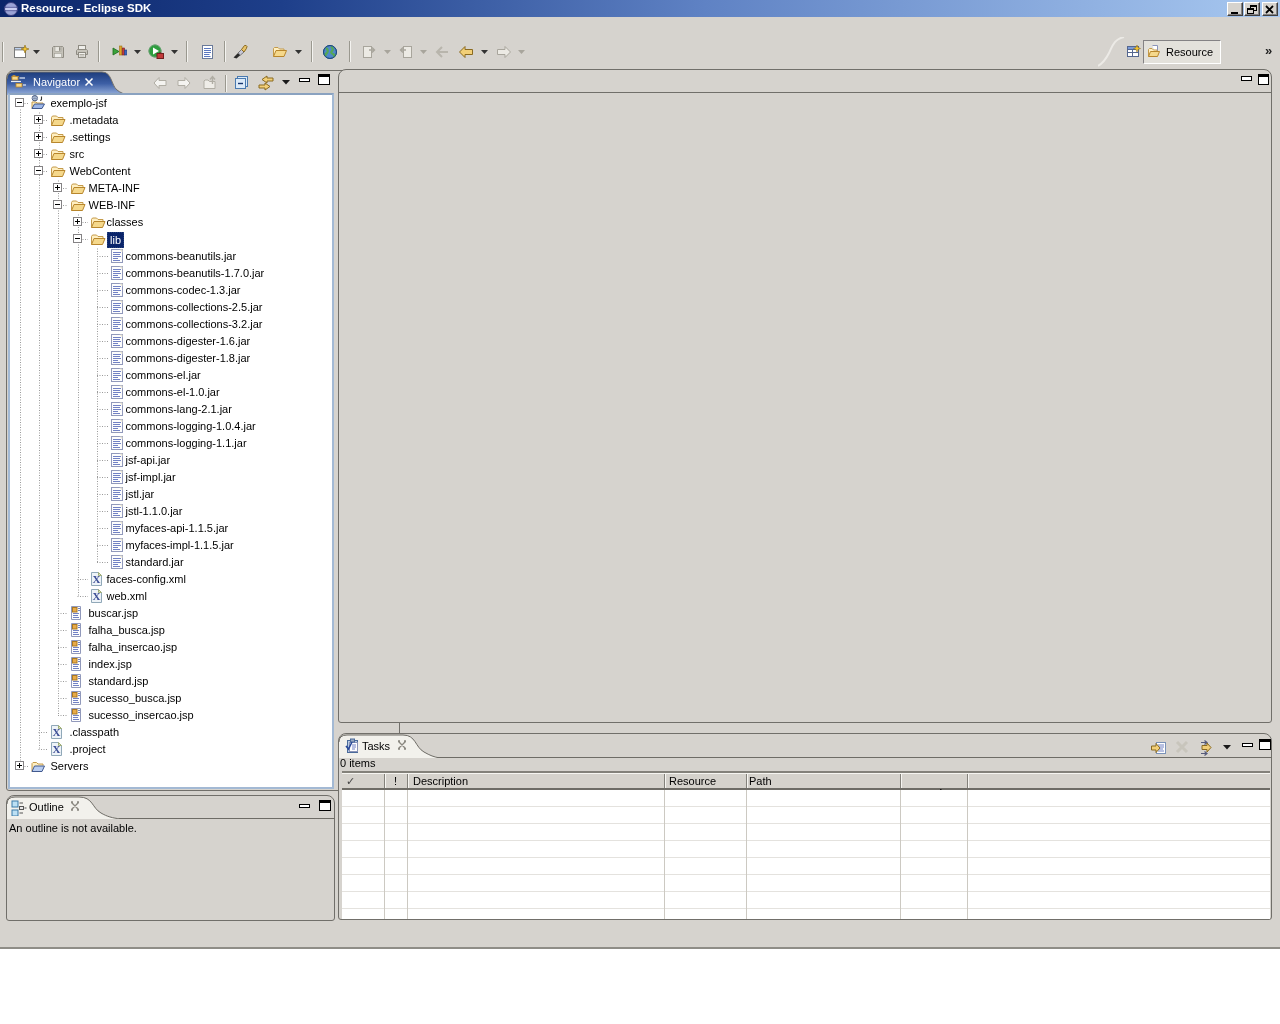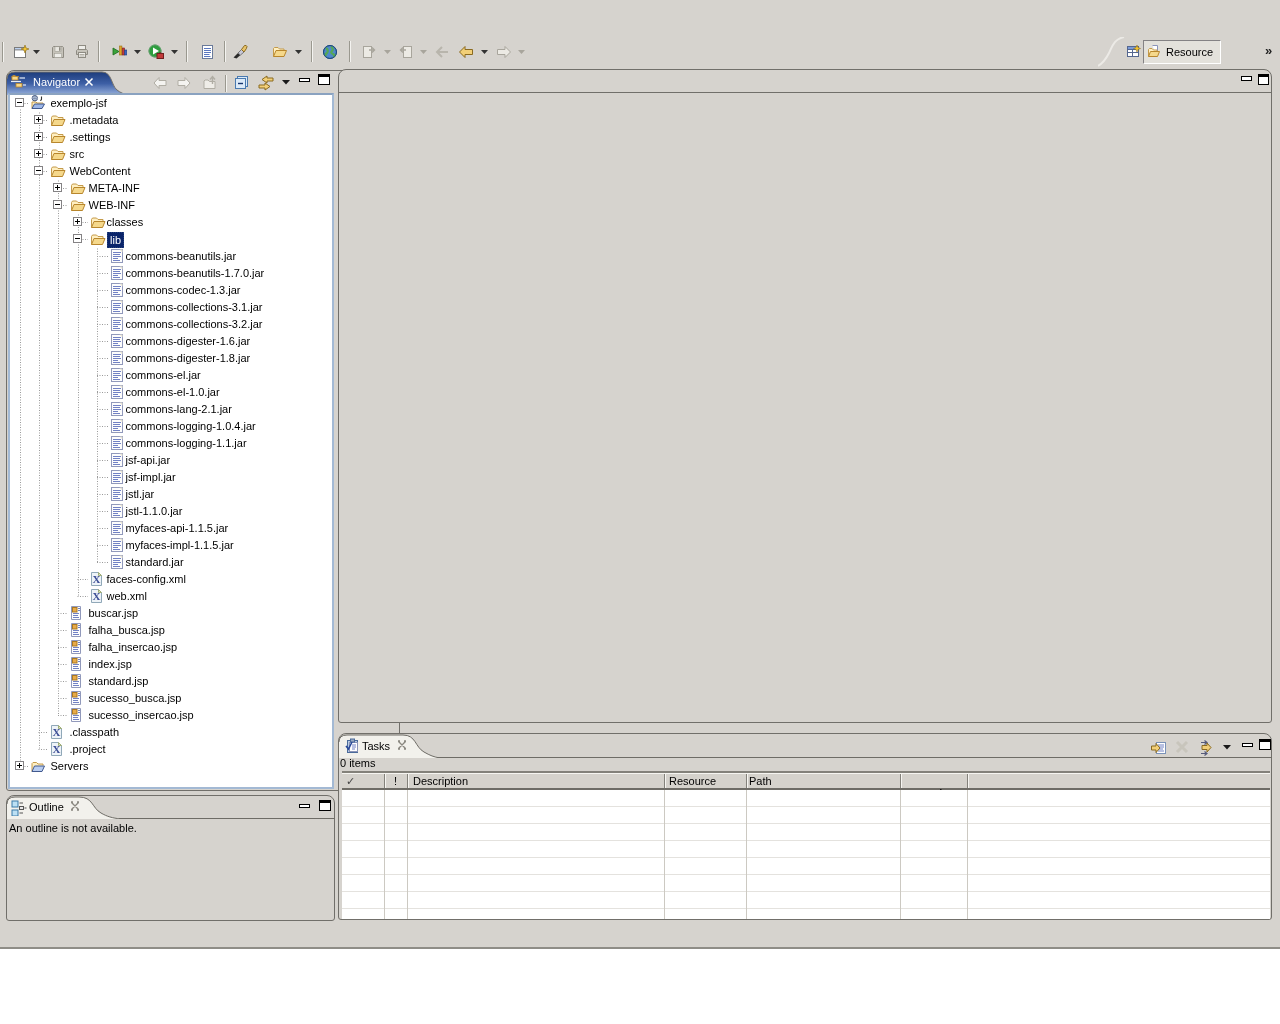--- a/index.html
+++ b/index.html
@@ -3,20 +3,43 @@
 *{margin:0;padding:0;box-sizing:border-box}
 html,body{width:1280px;height:1024px;background:#fff;overflow:hidden;font-family:"Liberation Sans",sans-serif;-webkit-font-smoothing:antialiased}
 .abs{position:absolute}
 svg{display:block}
 #win{position:absolute;left:0;top:0;width:1280px;height:949px;background:#d6d3ce;border-bottom:2px solid #8f8d87}
 .panel{position:absolute;background:#d6d3ce;border:1px solid #716f6a;border-radius:8px 8px 3px 3px}
 .t11{font-size:11px;color:#000}
 .tabsvg{position:absolute;left:0;top:0}
 </style></head><body>
 <div id="win">
+<div class="abs" style="left:0;top:0;width:1280px;height:17px;background:linear-gradient(90deg,#0b2569 0%,#1e3f8a 22%,#5f82c4 55%,#a8c8f0 100%)">
+<div class="abs" style="left:4px;top:2px">
+        <svg width="14" height="14" viewBox="0 0 14 14">
+          <circle cx="7" cy="7" r="6.5" fill="#9aa3d6"></circle>
+          <ellipse cx="7" cy="7" rx="6.5" ry="2.2" fill="#c8cdf0"></ellipse>
+          <path d="M.5,5.3 H13.5 M.5,8.7 H13.5" stroke="#5a5f9e" stroke-width="1"></path>
+          <circle cx="7" cy="7" r="6.5" fill="none" stroke="#3a3f7e"></circle>
+        </svg>
+      </div>
+<div class="abs" style="left:21px;top:2px;font-size:11.5px;font-weight:bold;color:#fff">Resource - Eclipse SDK</div>
+<div class="abs" style="left:1227px;top:2px;width:16px;height:14px;background:#d6d3ce;border:1px solid;border-color:#fff #404040 #404040 #fff;box-shadow:inset -1px -1px 0 #848284">
+        <div class="abs" style="left:3px;top:9px;width:7px;height:2px;background:#000"></div>
+      </div>
+<div class="abs" style="left:1244px;top:2px;width:16px;height:14px;background:#d6d3ce;border:1px solid;border-color:#fff #404040 #404040 #fff;box-shadow:inset -1px -1px 0 #848284">
+        <div class="abs" style="left:5px;top:2px;width:7px;height:6px;border:1px solid #000;border-top-width:2px"></div>
+        <div class="abs" style="left:2px;top:5px;width:7px;height:6px;border:1px solid #000;border-top-width:2px;background:#d6d3ce"></div>
+      </div>
+<div class="abs" style="left:1262px;top:2px;width:16px;height:14px;background:#d6d3ce;border:1px solid;border-color:#fff #404040 #404040 #fff;box-shadow:inset -1px -1px 0 #848284">
+        <svg width="13" height="13" viewBox="0 0 13 13">
+          <path d="M3,3 L10,10 M10,3 L3,10" stroke="#000" stroke-width="1.8"></path>
+        </svg>
+      </div>
+</div>
 <div class="abs" style="left:0;top:37px;width:1280px;height:30px">
 <div class="abs" style="left:2px;top:5px;width:2px;height:20px;background:#f4f3f0;border-left:1px solid #9a988f"></div>
 <div class="abs" style="left:13px;top:7px">
         <svg width="16" height="16" viewBox="0 0 16 16">
           <rect x="1.5" y="3.5" width="11" height="10" fill="#fff" stroke="#7a7a7a"></rect>
           <rect x="1.5" y="3.5" width="11" height="2.4" fill="#bcd0ee" stroke="#7a7a7a"></rect>
           <path d="M12,1 L13,4 L16,5 L13,6 L12,9 L11,6 L8,5 L11,4 Z" fill="#f4c430" stroke="#8a6a10" stroke-width="0.6"></path>
         </svg>
       </div>
 <div class="abs" style="left:33px;top:13px">
@@ -473,21 +496,21 @@
               <path d="M9.5,1.5 L12.5,1.5 L12.5,4.5" fill="#e8e4d4" stroke="#9199bb" stroke-width="0"></path>
               <g stroke="#7181c4" stroke-width="1">
                 <line x1="3" y1="4.5" x2="11" y2="4.5"></line>
                 <line x1="3" y1="6.5" x2="10" y2="6.5"></line>
                 <line x1="3" y1="8.5" x2="11" y2="8.5"></line>
                 <line x1="3" y1="10.5" x2="8" y2="10.5"></line>
                 <line x1="3" y1="12.5" x2="10" y2="12.5"></line>
               </g>
             </svg>
           </div>
-<div class="abs t11" style="left:115.5px;top:204px;height:17px;line-height:17px">commons-collections-3.1.jar</div>
+<div class="abs t11" style="left:115.5px;top:204px;height:17px;line-height:17px">commons-collections-2.5.jar</div>
 <div class="abs" style="left:100px;top:221px">
             <svg width="16" height="16" viewBox="0 0 16 16">
               <rect x="1.5" y="1.5" width="11" height="13" fill="#fdfdfd" stroke="#9199bb"></rect>
               <path d="M9.5,1.5 L12.5,1.5 L12.5,4.5" fill="#e8e4d4" stroke="#9199bb" stroke-width="0"></path>
               <g stroke="#7181c4" stroke-width="1">
                 <line x1="3" y1="4.5" x2="11" y2="4.5"></line>
                 <line x1="3" y1="6.5" x2="10" y2="6.5"></line>
                 <line x1="3" y1="8.5" x2="11" y2="8.5"></line>
                 <line x1="3" y1="10.5" x2="8" y2="10.5"></line>
                 <line x1="3" y1="12.5" x2="10" y2="12.5"></line>

